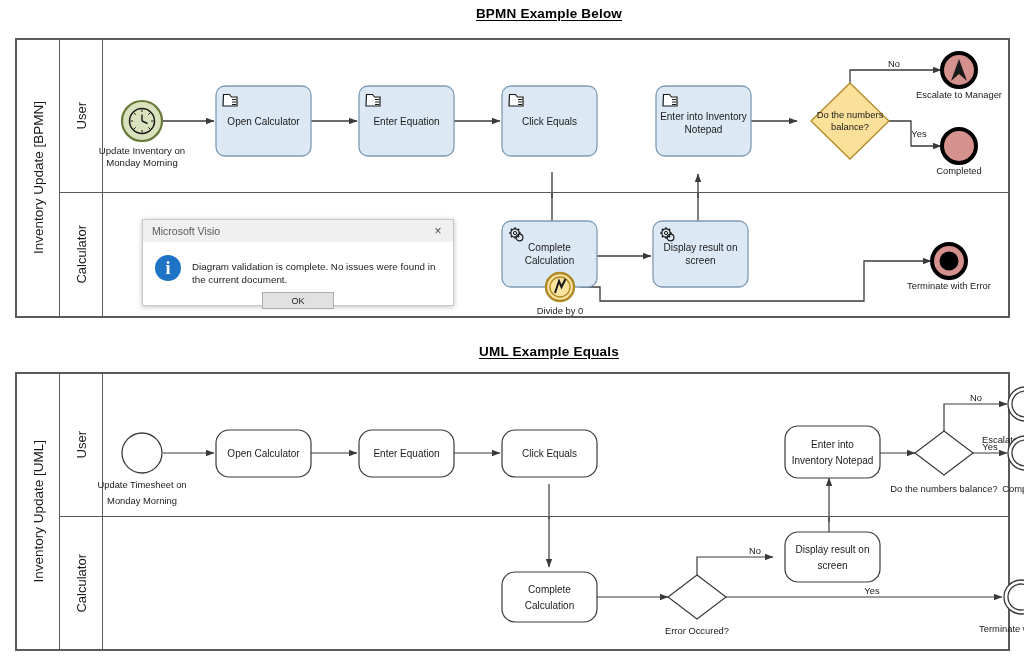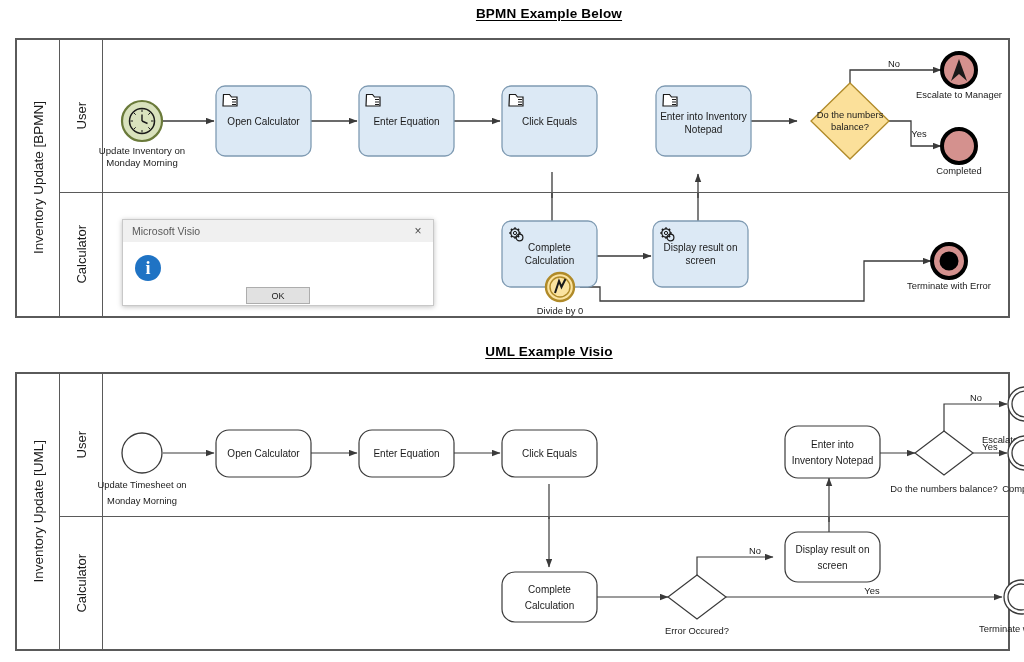--- a/index.html
+++ b/index.html
@@ -78,21 +78,21 @@
   .info-icon{
     width:26px;height:26px;border-radius:50%;
     background:#1f73c4;flex:0 0 26px;
     display:flex;align-items:center;justify-content:center;
     color:#fff;font-size:18px;font-weight:bold;
     font-family:"Liberation Serif", serif;line-height:1;
   }
   .dialog-msg{font-size:9.8px;color:#222;padding-top:5px;line-height:1.35;}
   .dialog-footer{display:flex;justify-content:center;padding:2px 0 11px 0;}
   .dialog-ok{
-    width:64px;height:17px;font-size:9px;
+    width:72px;height:17px;font-size:9px;
     background:#e1e1e1;border:1px solid #adadad;color:#1a1a1a;
     display:flex;align-items:center;justify-content:center;cursor:pointer;
     box-sizing:border-box;
   }
 </style>
 </head>
 <body>
 
 <div class="page">
 
@@ -290,35 +290,36 @@
           <g>
             <circle cx="846" cy="68" r="17" fill="#d4918e" stroke="#000000" stroke-width="4"></circle>
             <circle cx="846" cy="68" r="9.5" fill="#000000"></circle>
           </g>
           <text x="846" y="96" text-anchor="middle" font-size="9.4">Terminate with Error</text>
         </svg>
       </div>
     </div>
   </div>
 
-  <div class="dialog" style="left:122px;top:219px;width:312px;height:87px;">
+  <div class="dialog" style="left:142px;top:219px;width:312px;height:87px;">
     <div class="dialog-titlebar">
       <div class="dialog-title">Microsoft Visio</div>
       <div class="dialog-close">×</div>
     </div>
     <div class="dialog-body">
       <div class="info-icon">i</div>
+      <div class="dialog-msg">Diagram validation is complete. No issues were found in the current document.</div>
     </div>
     <div class="dialog-footer">
       <div class="dialog-ok">OK</div>
     </div>
   </div>
 
   <div class="section-title" id="uml-title">
-    <span>UML Example Visio</span>
+    <span>UML Example Equals</span>
   </div>
 
   <div class="pool" id="uml-pool" style="left:15px;top:372px;width:995px;height:279px;">
 
     <div class="pool-name">
       <span>Inventory Update [UML]</span>
     </div>
 
     <div class="lane" style="top:0;height:142px;">
       <div class="lane-name">

